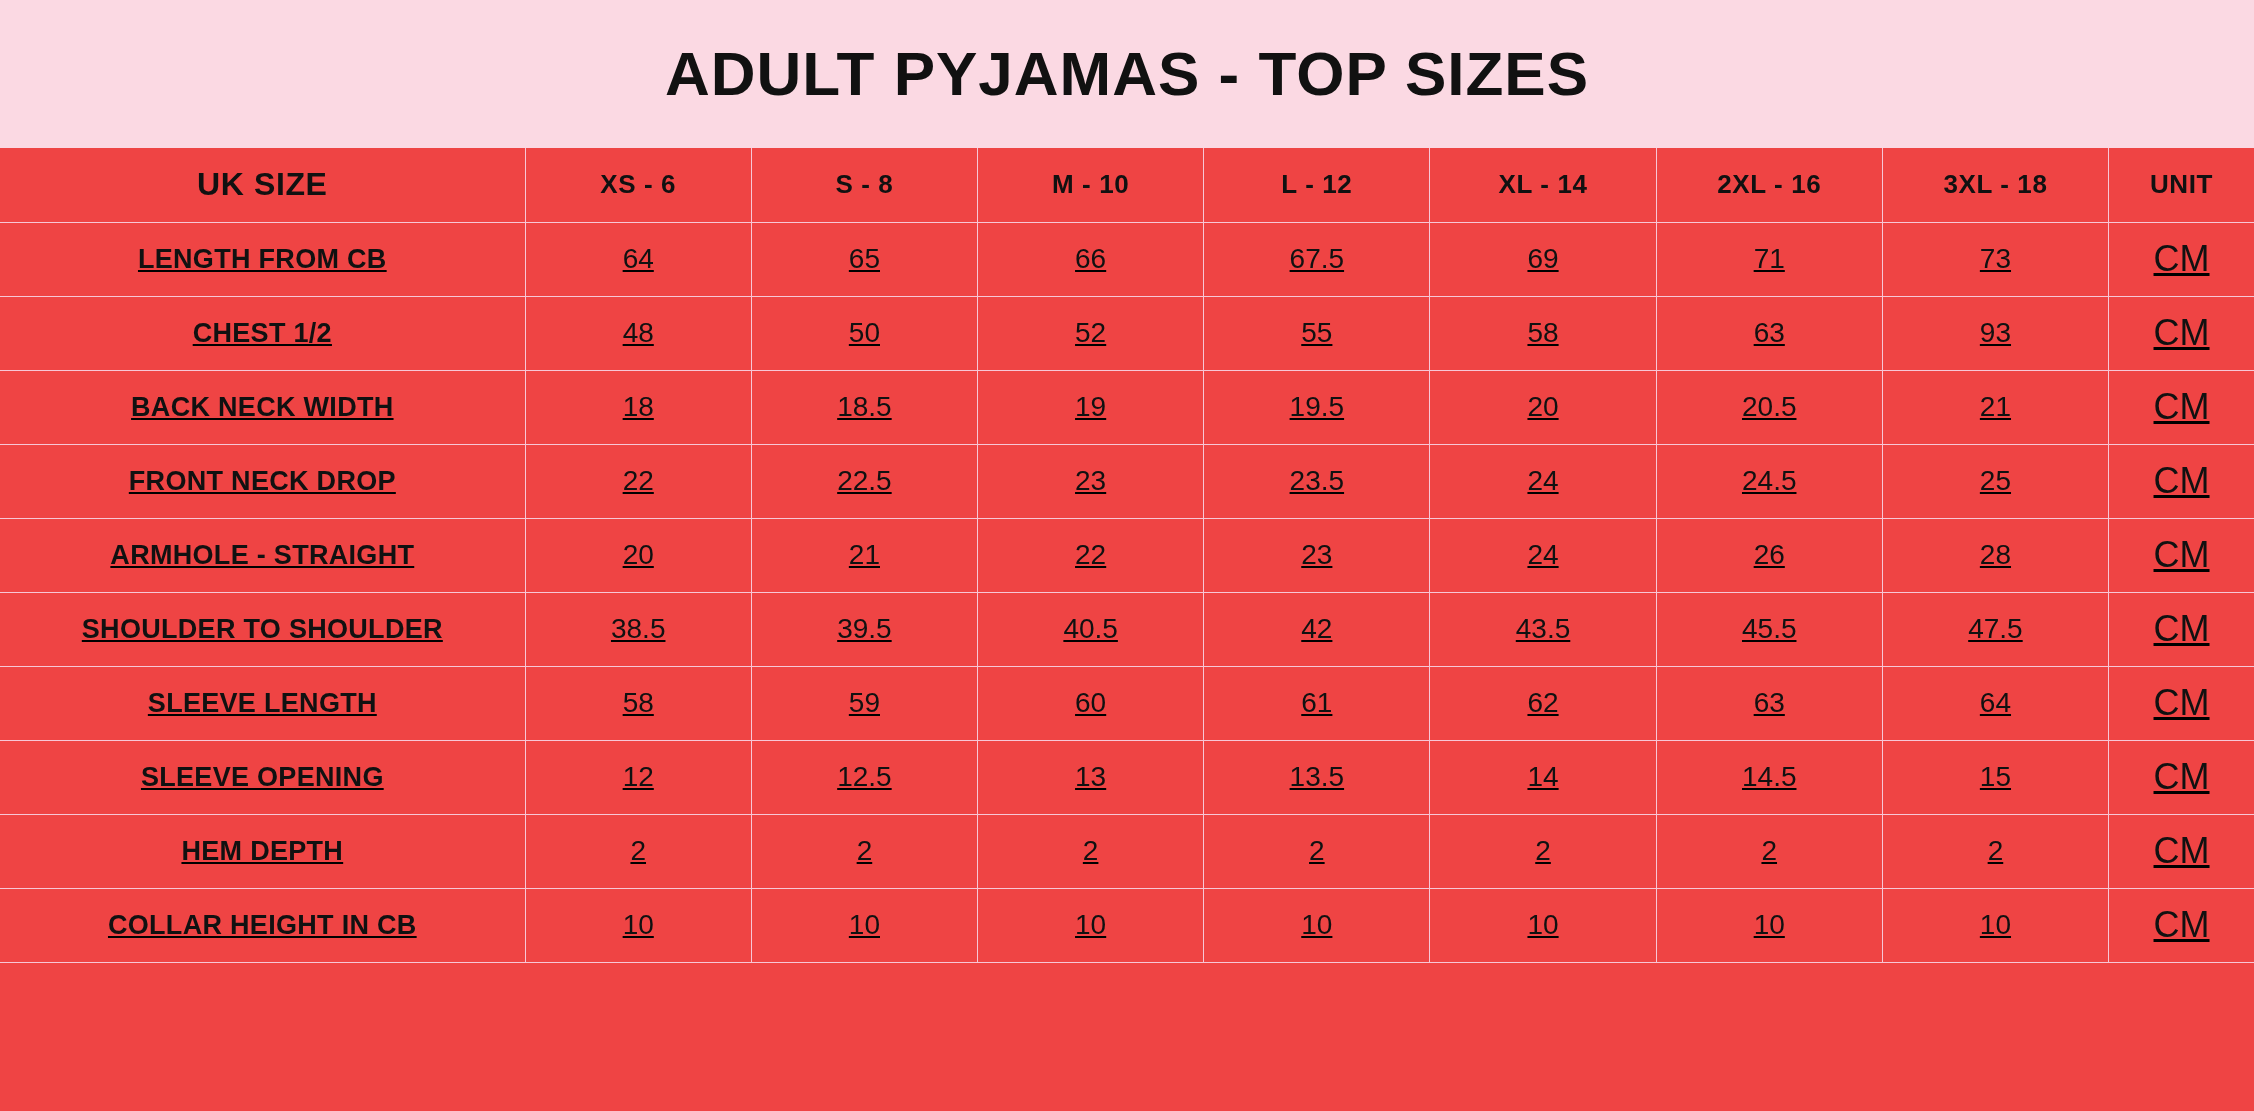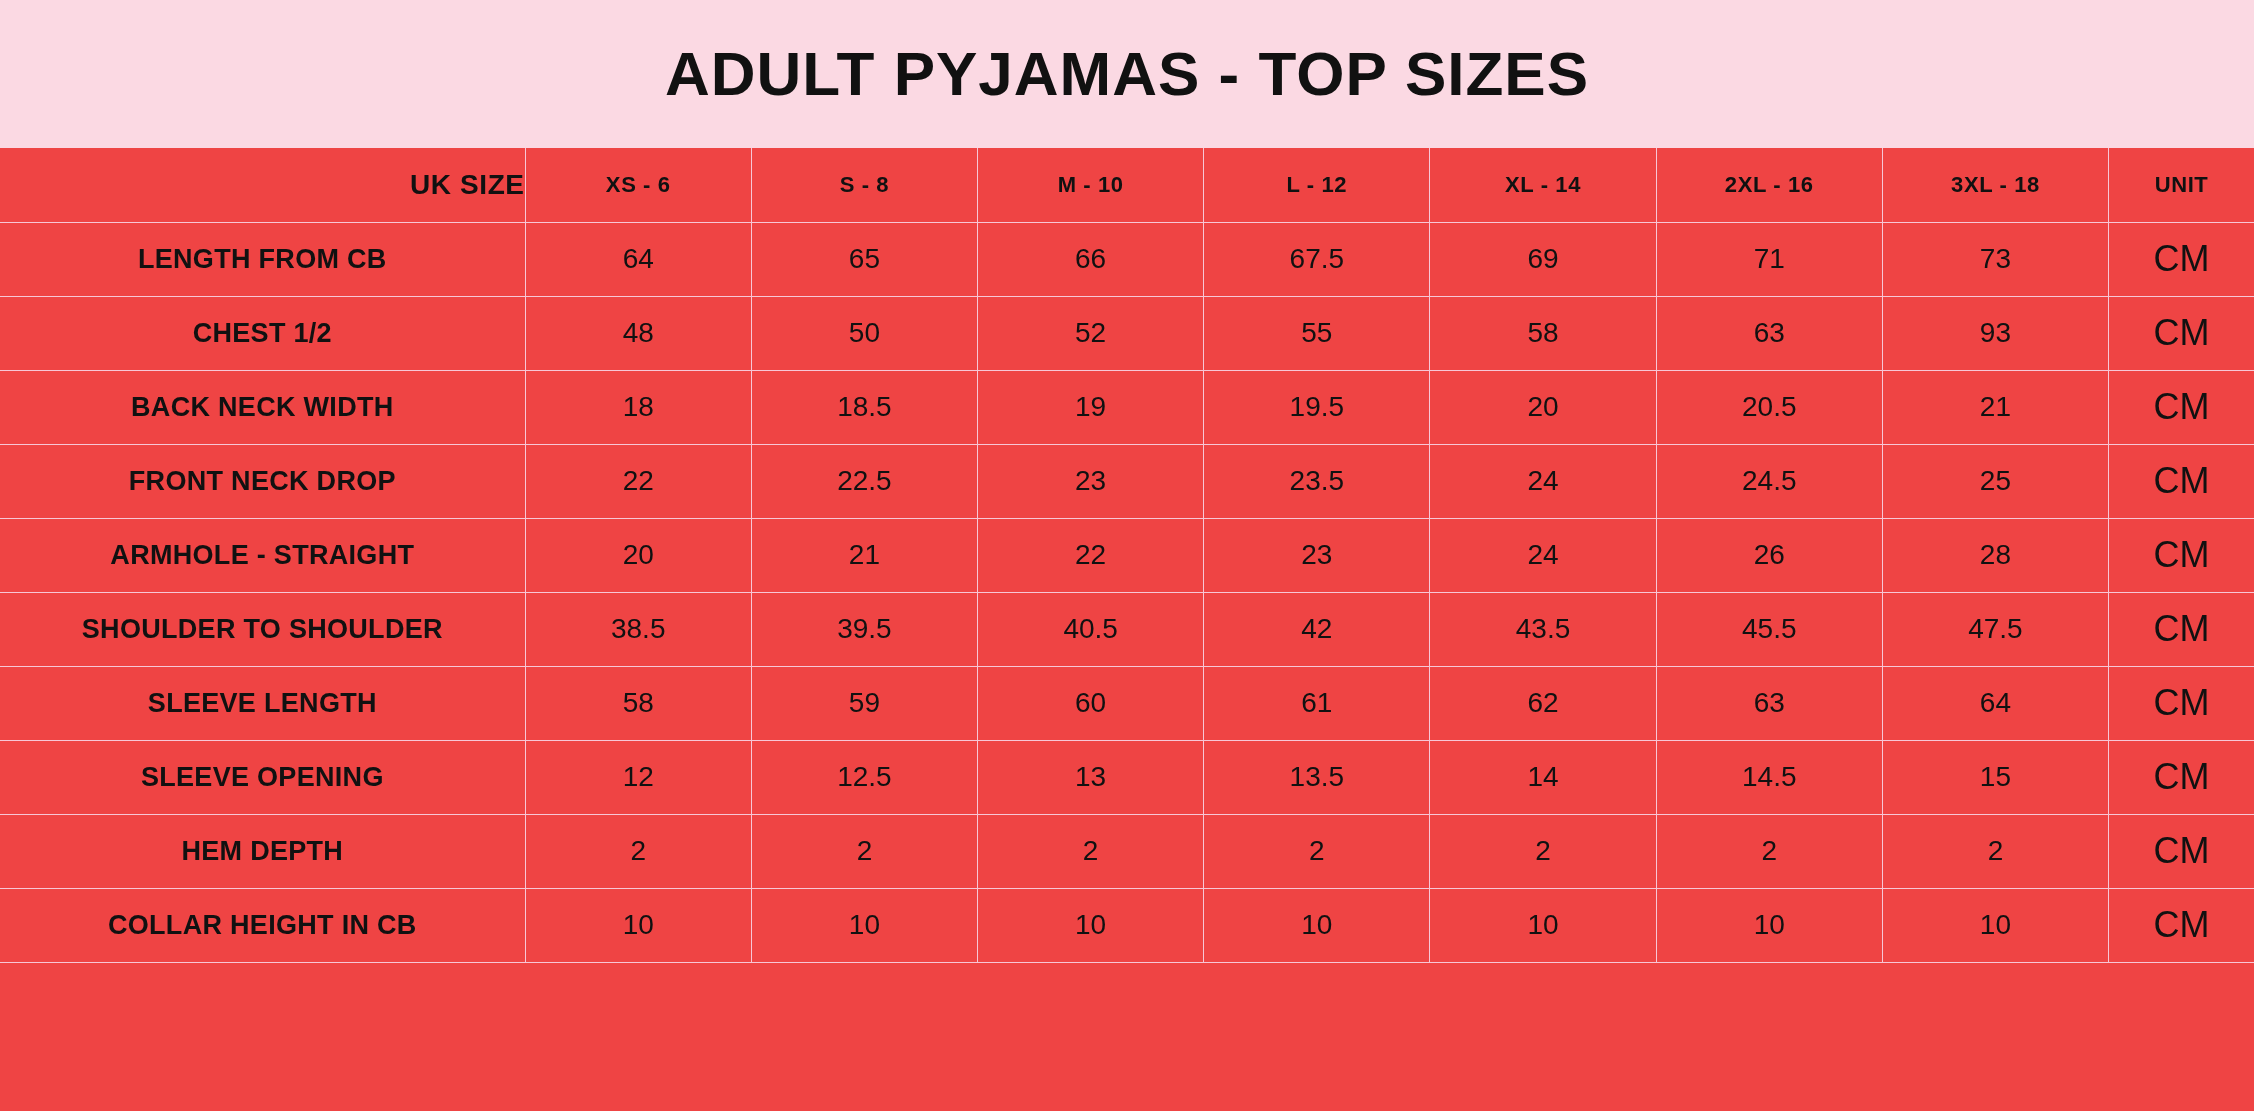--- a/index.html
+++ b/index.html
@@ -43,30 +43,29 @@
 
   th, td {
     border: 1px solid #f7c7d6;
     text-align: center;
     vertical-align: middle;
     color: #111111;
     padding: 0;
   }
   thead th {
     height: 74px;
-    font-size: 22px;
+    font-size: 26px;
     font-weight: bold;
     letter-spacing: 0.6px;
     border-top: none;
   }
   thead th.label-head {
-    font-size: 28px;
-    text-align: right;
-  }
-  tbody tr { height: 74px; }
+    font-size: 32px;
+  }
+  tbody tr { height: 74px; text-decoration: underline; }
   tbody td.row-label {
     font-size: 27px;
     font-weight: bold;
     letter-spacing: 0.3px;
   }
   tbody td.value {
     font-size: 28px;
     font-weight: normal;
   }
   tbody td.unit {

